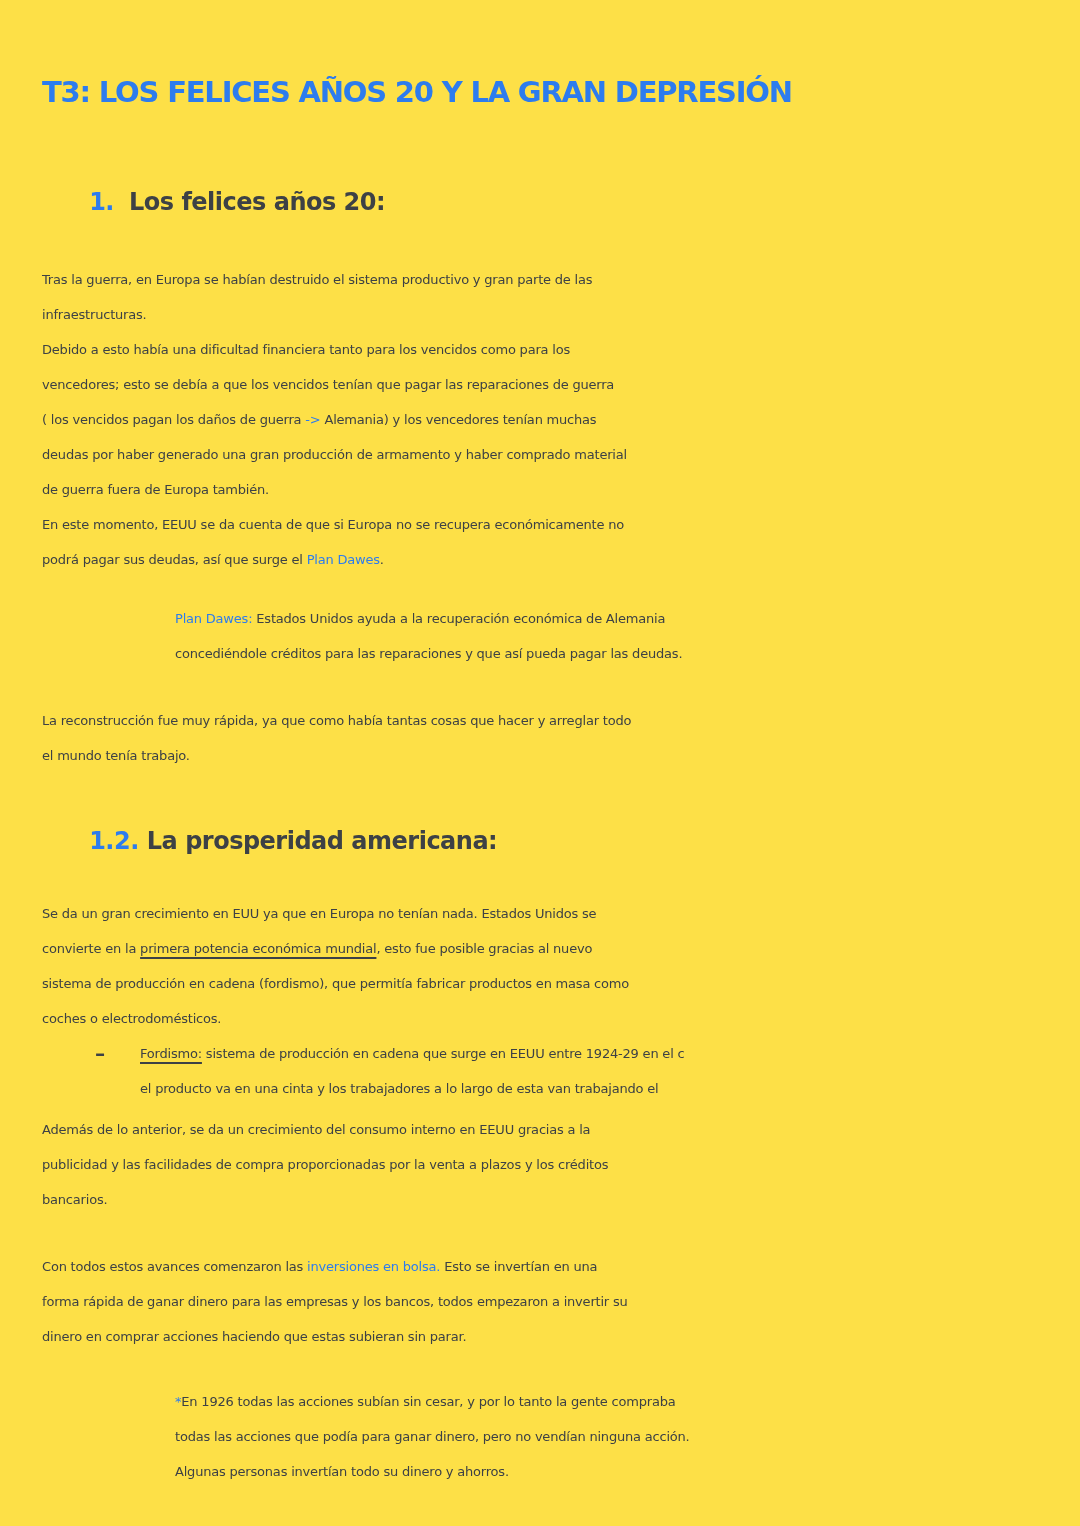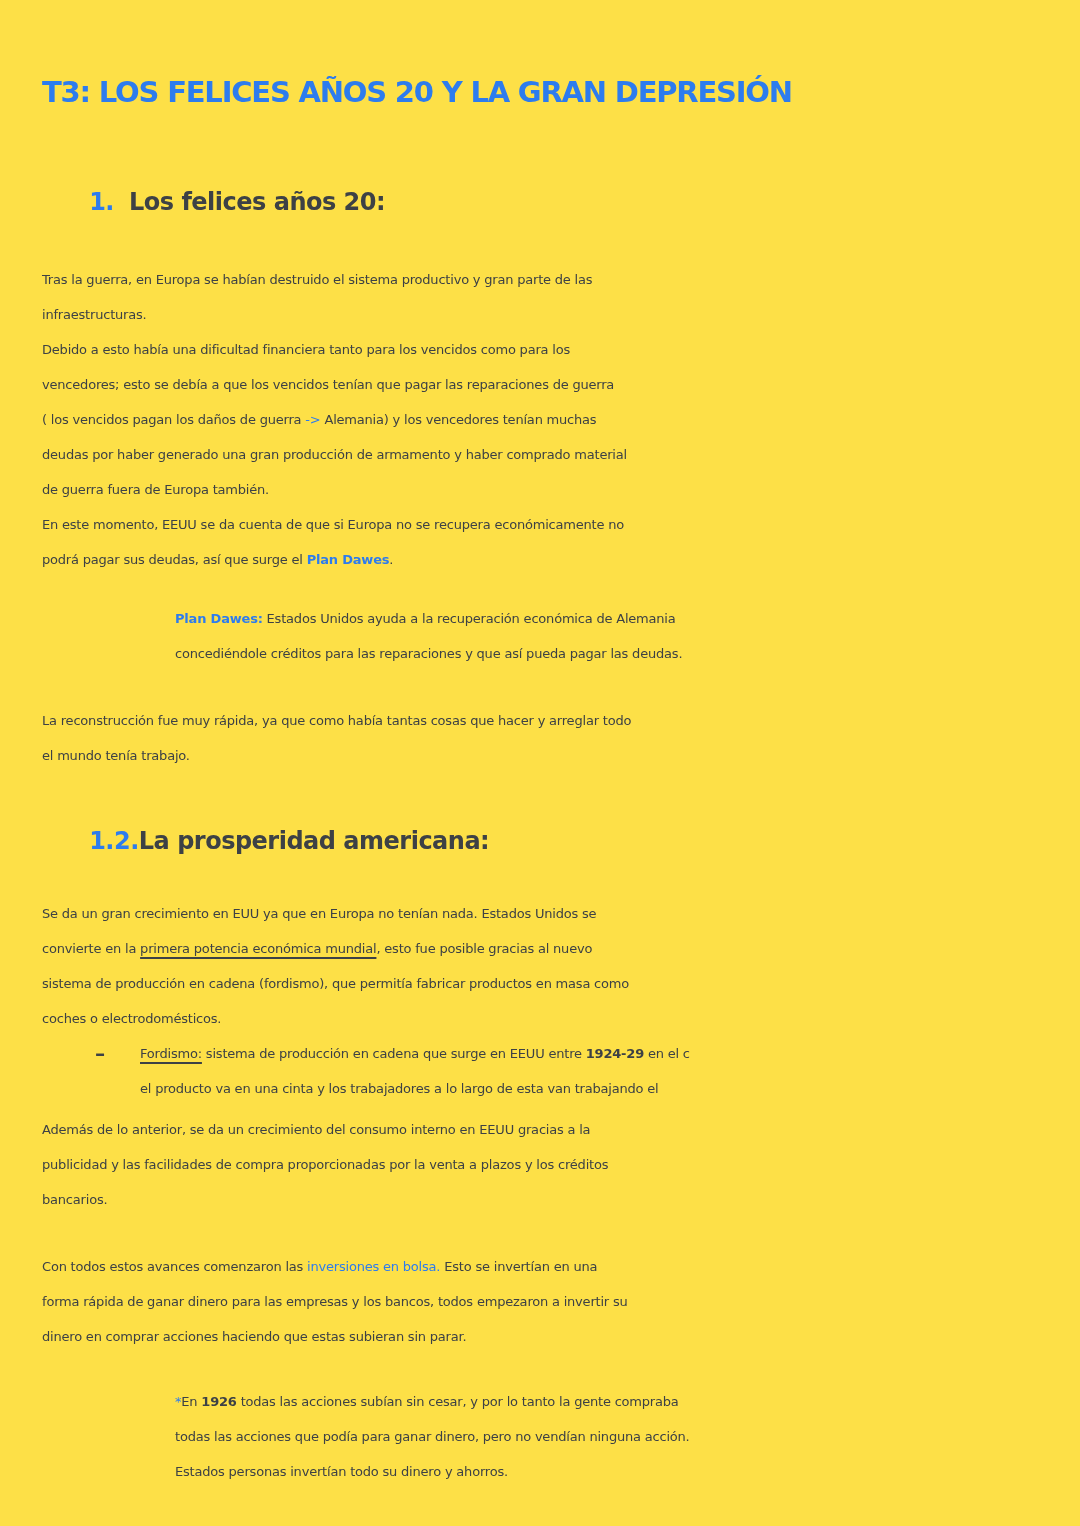--- a/index.html
+++ b/index.html
@@ -20,27 +20,27 @@
     white-space:pre;
   }
   .h-sec{
     font-size:24px;font-weight:bold;line-height:31px;
     letter-spacing:-0.5px;color:#3d4145;white-space:pre;
   }
   .h1s{margin-top:45px;}
   .h2s{margin-top:22px;}
   .h-num{color:#2d7cee;}
   .h1s .h-num{margin-right:15px;}
-  .h2s .h-num{text-align:right;}
+  .h2s .h-num{margin-right:8px;text-align:right;}
   .line{
     font-size:13px;line-height:35px;letter-spacing:-0.2px;
     white-space:pre;
   }
   .blue{color:#2d7cee;}
-  .b{font-weight:bold;}
+  .b{font-weight:normal;}
   .und{text-decoration:underline;text-underline-offset:4px;text-decoration-thickness:2px;}
   .block1{margin-top:13px;}
   .note1{margin-top:24px;margin-left:133px;}
   .p4{margin-top:32px;}
   .p5{margin-top:8px;}
   .bullet{position:relative;padding-left:98px;margin-top:0;}
   .bullet .dash{
     position:absolute;left:53px;top:0;
     font-size:20.3px;line-height:35px;font-weight:bold;color:#3d4145;
   }
@@ -107,17 +107,17 @@
 
     <div class="p7">
       <div class="line"><span>Con todos estos avances comenzaron las </span><span class="blue">inversiones en bolsa.</span><span> Esto se invertían en una</span></div>
       <div class="line">forma rápida de ganar dinero para las empresas y los bancos, todos empezaron a invertir su</div>
       <div class="line">dinero en comprar acciones haciendo que estas subieran sin parar.</div>
     </div>
 
     <div class="note2">
       <div class="line"><span class="blue">*</span><span>En </span><span class="b">1926</span><span> todas las acciones subían sin cesar, y por lo tanto la gente compraba</span></div>
       <div class="line">todas las acciones que podía para ganar dinero, pero no vendían ninguna acción.</div>
-      <div class="line">Estados personas invertían todo su dinero y ahorros.</div>
+      <div class="line">Algunas personas invertían todo su dinero y ahorros.</div>
     </div>
 
   </div>
 </div>
 
 </body></html>

